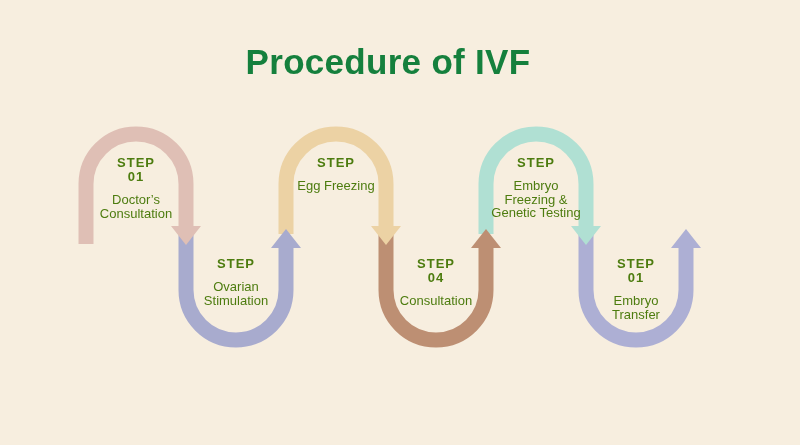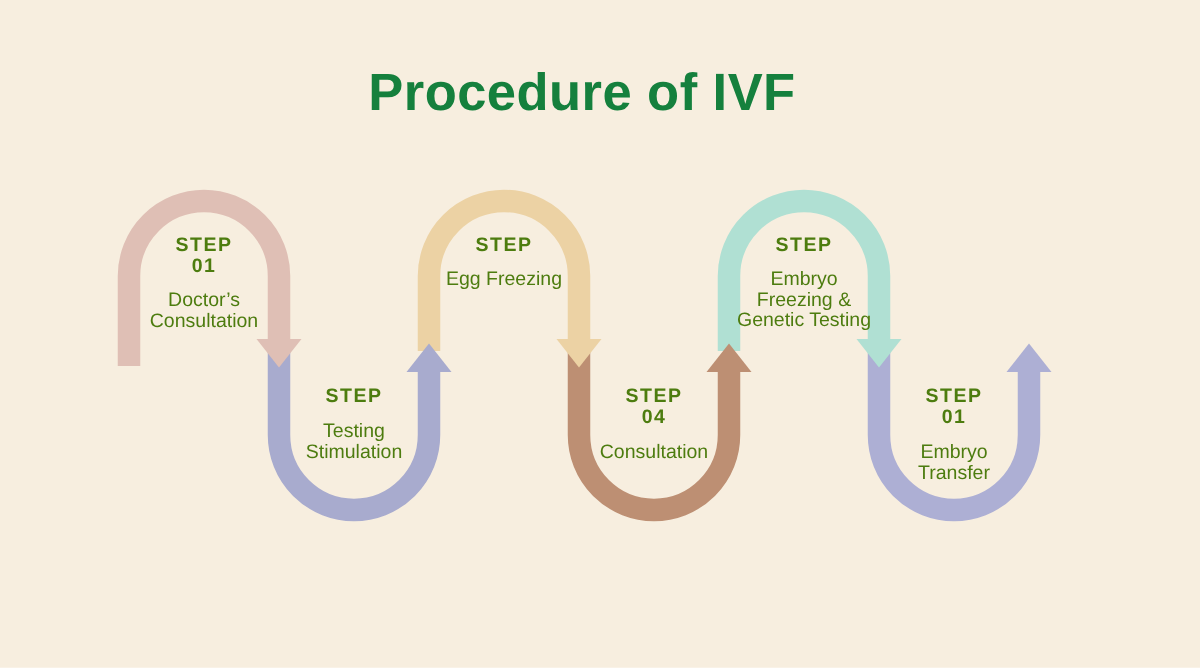--- a/index.html
+++ b/index.html
@@ -87,21 +87,21 @@
 
   <div class="step-label arch at-x136">
     <div class="step-head">STEP</div>
     <div class="step-number">01</div>
     <div class="step-name">Doctor’s
 Consultation</div>
   </div>
 
   <div class="step-label uturn at-x236">
     <div class="step-head">STEP</div>
-    <div class="step-name">Testing
+    <div class="step-name">Ovarian
 Stimulation</div>
   </div>
 
   <div class="step-label arch at-x336">
     <div class="step-head">STEP</div>
     <div class="step-name">Egg Freezing</div>
   </div>
 
   <div class="step-label uturn at-x436">
     <div class="step-head">STEP</div>

